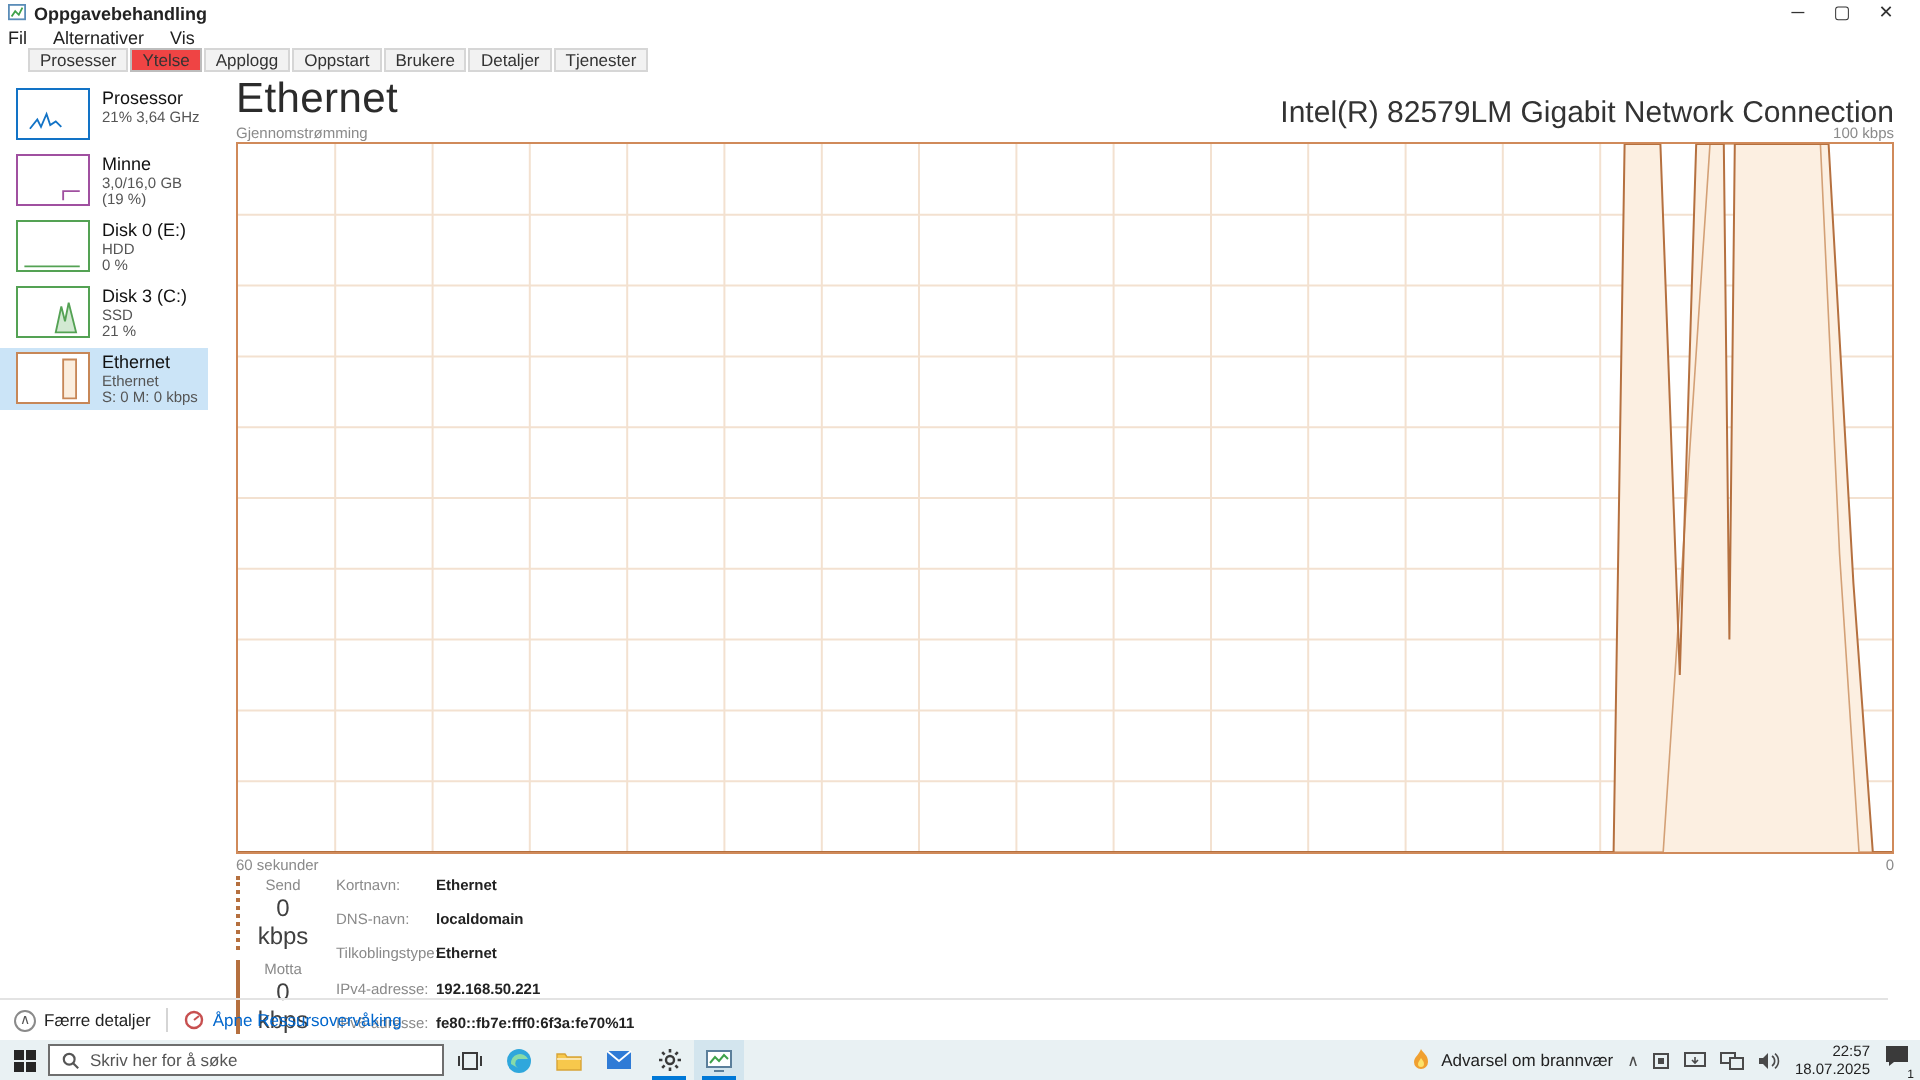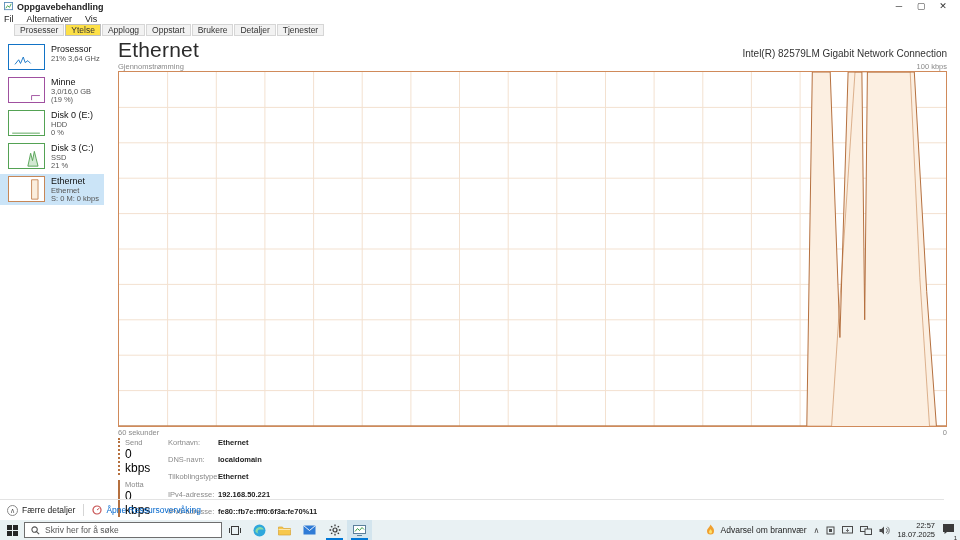--- a/index.html
+++ b/index.html
@@ -17,54 +17,54 @@
   
   .menubar { position:absolute; top:13px; left:0; right:0; height:11px;
              display:flex; gap:13px; padding-left:4px; font-size:9px; align-items:center; }
   .menu-item { color:#222; }
 
   
   .tabbar { position:absolute; top:24px; left:0; right:18px; height:12px;
             display:flex; padding-left:1px; font-size:8.5px;margin-left:13px; }
   .tab { border:1px solid #d6d6d6; background:#f2f2f2; padding:0 5px; margin-right:1px;
          line-height:10px; color:#333; }
-  .tab.active { background:#fde047; border-color:#bdbdbd; }
+  .tab.active { background:#ef4444; border-color:#bdbdbd; }
 
   
   .sidebar { position:absolute; top:42px; left:0; width:104px; }
   .side-item { display:flex; gap:6px; padding:2px 2px 2px 8px; height:31px; margin-bottom:2px; }
   .side-item.selected { background:#cbe4f7; }
   .minichart { width:37px; height:26px; border:1px solid #999; background:#fff; flex:none; }
   .minichart svg { width:100%; height:100%; display:block; }
   .side-text { line-height:1.1; padding-top:1px; }
   .side-title { font-size:9px; color:#111; }
   .side-sub { font-size:7.5px; color:#555; }
 
   
   .page-title { position:absolute; left:118px; top:38px; font-size:21px; font-weight:300;
                 color:#2b2b2b; letter-spacing:.2px; }
-  .adapter { position:absolute; right:13px; top:48px; font-size:10px; color:#333; }
+  .adapter { position:absolute; right:13px; top:48px; font-size:15px; color:#333; }
   .chart-top { position:absolute; left:118px; right:13px; top:62px; display:flex;
                justify-content:space-between; font-size:7.5px; color:#8a8a8a;align-items:center; }
   .chart-bottom { position:absolute; left:118px; right:13px; top:428px; display:flex;
                   justify-content:space-between; font-size:7.5px; color:#8a8a8a; }
 
   
   .chart-box { position:absolute; left:118px; top:71px; width:829px; height:356px;
                border:1px solid #d08a5a; background:#fff; }
   .chart-box svg { width:100%; height:100%; display:block; }
 
   
   .stats { position:absolute; left:118px; top:438px; display:flex; }
   .big-col { width:40px; }
-  .big-block { padding-left:5px; margin-bottom:5px; }
+  .big-block { padding-left:5px; margin-bottom:5px;text-align:center; }
   .big-block.send { border-left:2px dotted #b5703f; }
   .big-block.recv { border-left:2px solid #b5703f; }
   .big-label { font-size:7.5px; color:#8a8a8a; }
-  .big-value { font-size:12px; color:#000000; }
+  .big-value { font-size:12px; color:#404040; }
   .fields { margin-left:10px; font-size:7.5px; line-height:1.25;
             display:grid; grid-template-columns:50px auto; column-gap:0; row-gap:2px; }
   .f-label { color:#8a8a8a; }
   .f-value { color:#222; font-weight:bold; }
 
   
   .footer { position:absolute; left:0; right:16px; top:499px; height:21px;
             border-top:1px solid #e3e3e3; display:flex; align-items:center;
             padding-left:7px; font-size:8.5px; }
   .chev-circle { width:11px; height:11px; border:1px solid #8a8a8a; border-radius:50%;

